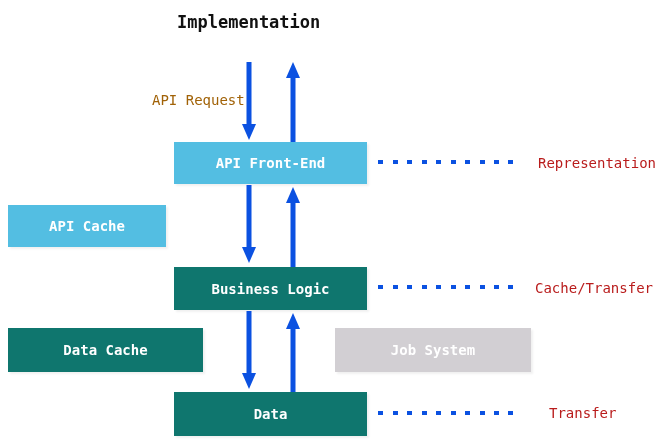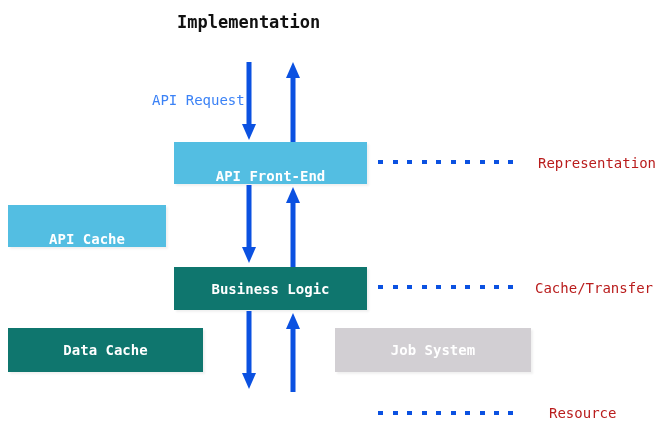--- a/index.html
+++ b/index.html
@@ -17,21 +17,21 @@
     left: 177px; top: 12px; width: 200px;
     text-align: left;
     font-size: 17px;
     font-weight: bold;
     color: #111111;
   }
 
   .flow-label {
     position: absolute;
     font-size: 14px;
-    color: #3b82f6;
+    color: #a16207;
     white-space: nowrap;
   }
   .flow-label.request  { left: 152px; top: 92px; }
   .flow-label.response { left: 297px; top: 92px; }
 
   
   .arrow { position: absolute; width: 16px; }
   .arrow .shaft {
     position: absolute; left: 50%; transform: translateX(-50%);
     width: 5px; background: #0B51E1;
@@ -57,21 +57,21 @@
   
   .box {
     position: absolute;
     display: flex; align-items: center; justify-content: center;
     color: #ffffff;
     font-size: 14px;
     font-weight: bold;
     white-space: nowrap;
     box-shadow: 2px 2px 2px rgba(0,0,0,0.06);
   }
-  .box.blue   { background: #53BEE2; align-items: flex-end; }
+  .box.blue   { background: #53BEE2; }
   .box.orange { background: #0f766e; }
   .box.gray   { background: #D2CFD3; }
 
   .box.api-front-end  { left: 174px; top: 142px; width: 193px; height: 42px; }
   .box.api-cache      { left: 8px;   top: 205px; width: 158px; height: 42px; }
   .box.business-logic { left: 174px; top: 267px; width: 193px; height: 43px; }
   .box.data-cache     { left: 8px;   top: 328px; width: 195px; height: 44px; }
   .box.job-system     { left: 335px; top: 328px; width: 196px; height: 44px; }
   .box.data-box       { left: 174px; top: 392px; width: 193px; height: 44px; }
 
@@ -147,16 +147,19 @@
 
   <div class="arrow down a3-down">
     <div class="shaft"></div>
     <div class="head"></div>
   </div>
   <div class="arrow up a3-up">
     <div class="shaft"></div>
     <div class="head"></div>
   </div>
 
+  <div class="box orange data-box">
+    <span>Data</span>
+  </div>
   <div class="dash l3"></div>
-  <div class="layer-label l3">Resource</div>
+  <div class="layer-label l3">Transfer</div>
 
 </div>
 
 </body></html>

